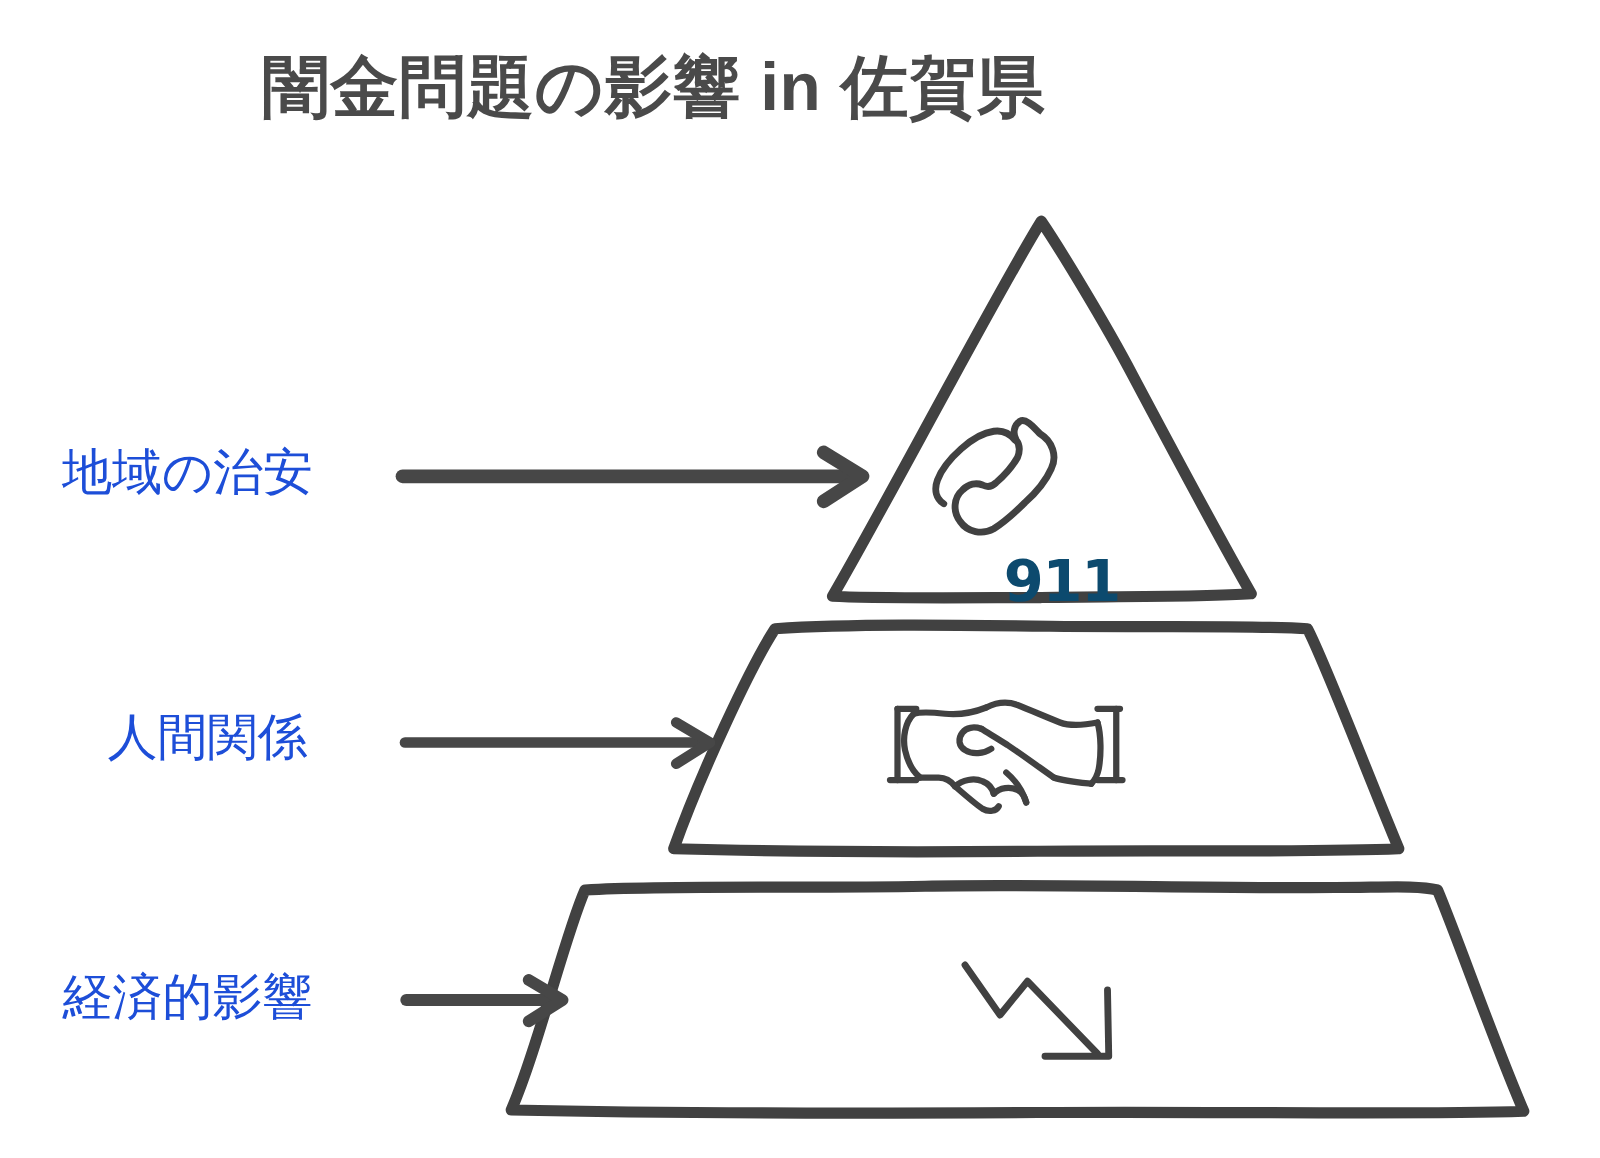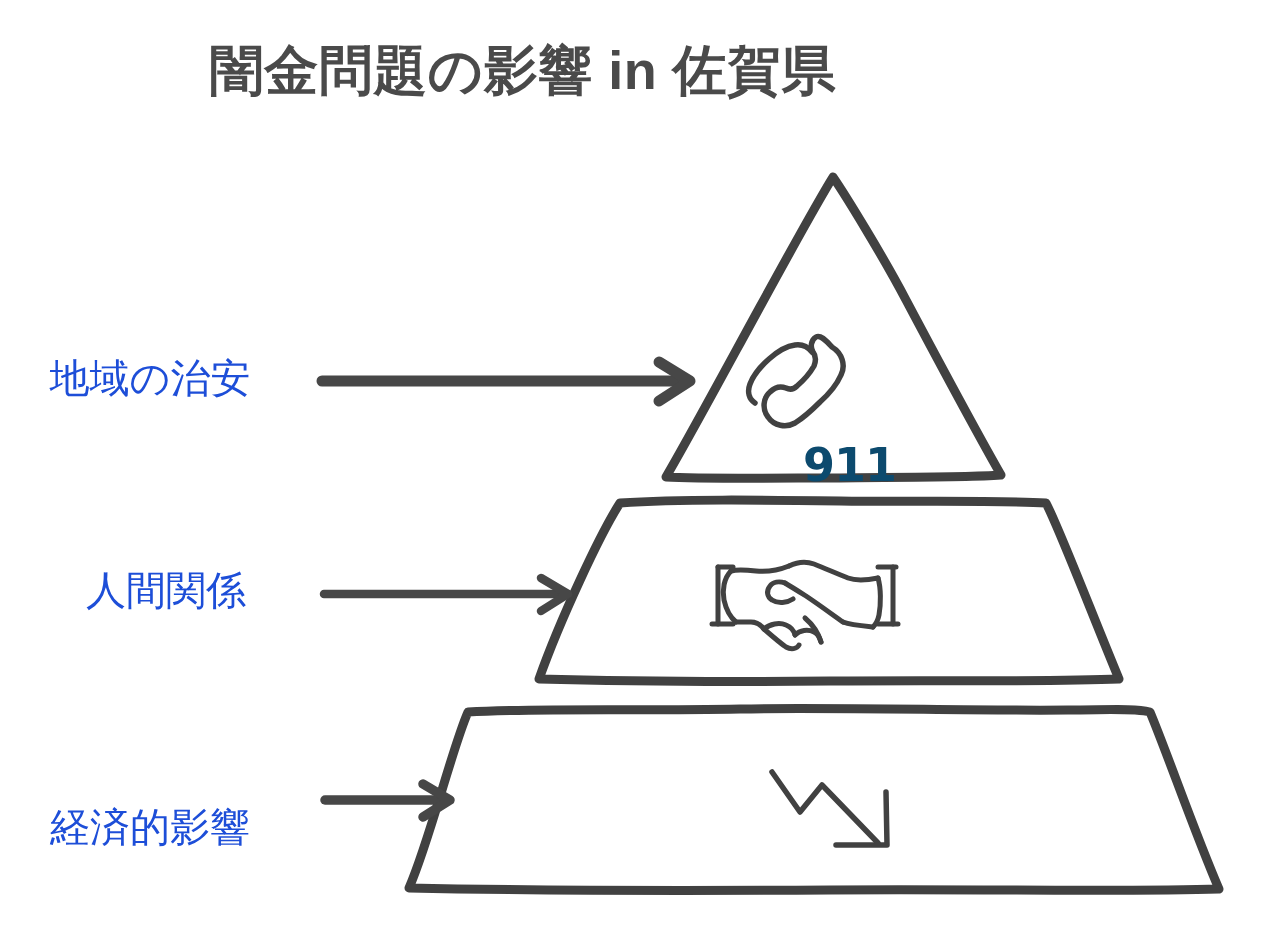--- a/index.html
+++ b/index.html
@@ -38,21 +38,21 @@
     position: absolute;
     text-align: center;
     font-size: 40px;
     font-weight: 400;
     color: #1d4ed8;
     white-space: nowrap;
     line-height: 1;
   }
   #label-0 { left: 0px;  top: 358px; width: 300px; }
   #label-1 { left: 0px;  top: 570px; width: 300px; padding-left: 16px; }
-  #label-2 { left: 0px;  top: 778px; width: 300px; margin-top: 29px; }
+  #label-2 { left: 0px;  top: 778px; width: 300px; }
 
   svg.diagram {
     position: absolute;
     left: 0; top: 0;
     width: 1280px;
     height: 926px;
     pointer-events: none;
   }
   .shape-stroke {
     fill: #ffffff;

